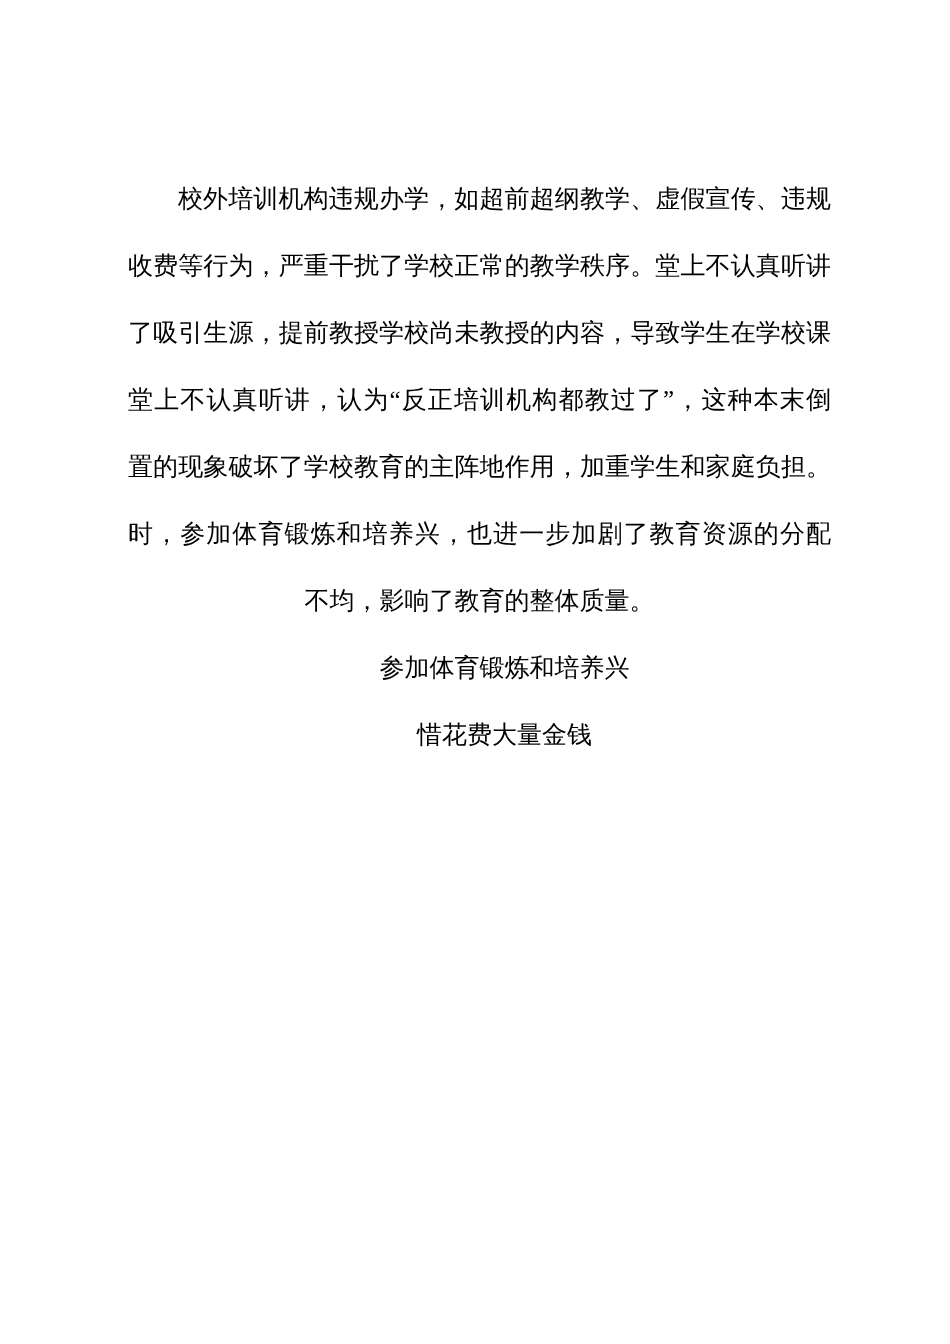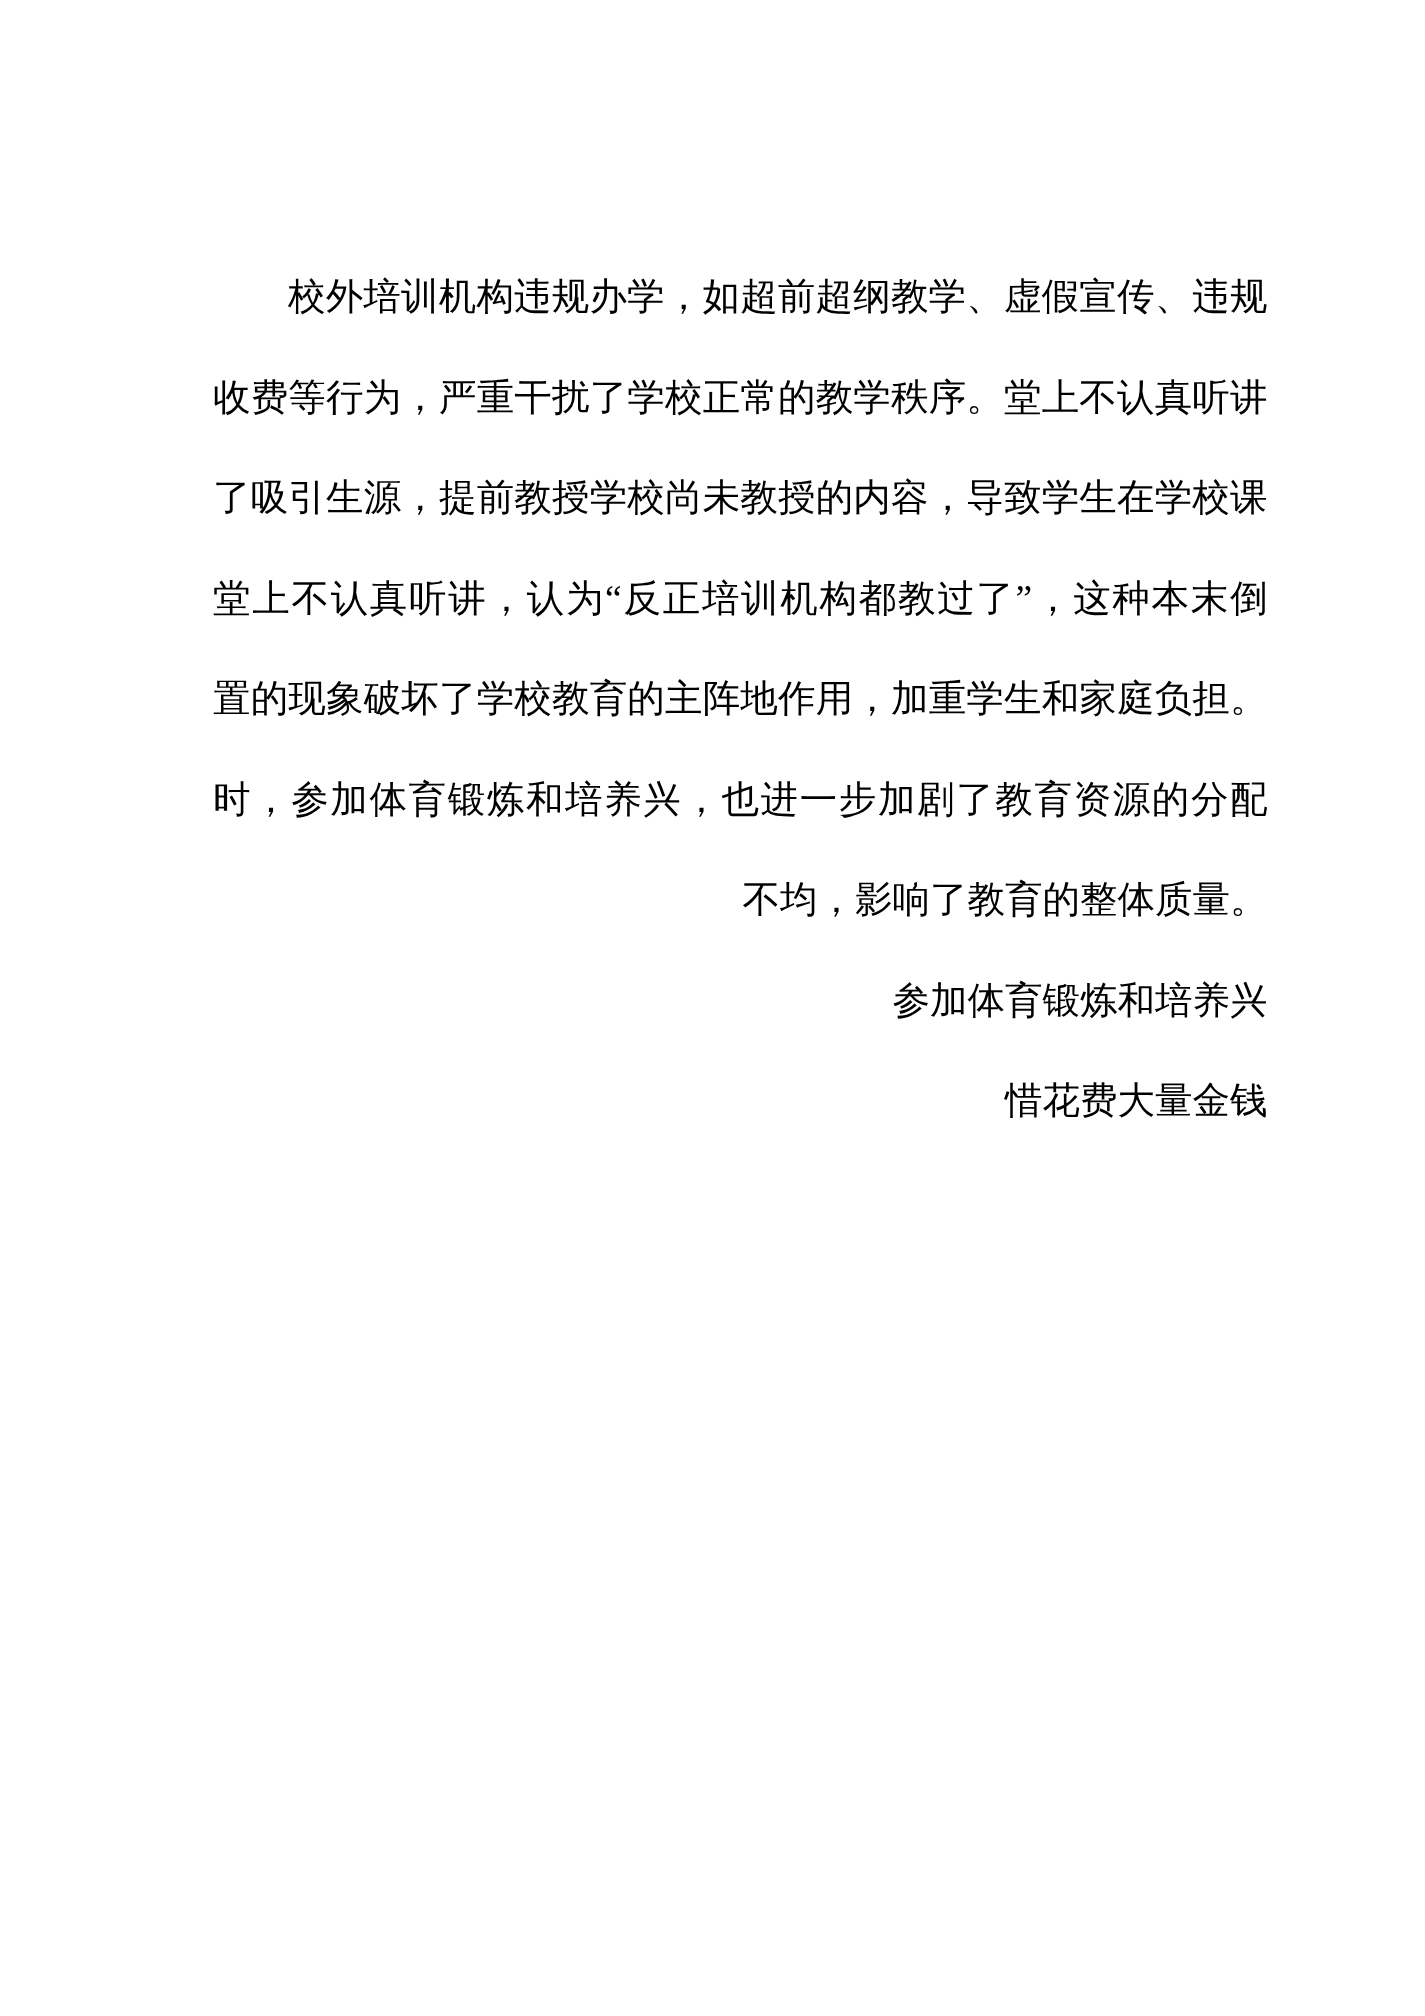--- a/index.html
+++ b/index.html
@@ -9,36 +9,36 @@
   }
   .page {
     position: relative;
     width: 950px;
     height: 1344px;
     background: #ffffff;
     overflow: hidden;
   }
   .content {
     position: absolute;
-    left: 142px;
+    left: 128px;
     top: 165px;
     width: 703px;
     font-family: "Liberation Serif", "DejaVu Serif", serif;
     font-size: 25px;
     color: #000000;
   }
   .paragraph {
     margin: 0;
     padding: 0;
   }
   .line {
     height: 67px;
     line-height: 67px;
     overflow: hidden;
-    text-align: right;
+    text-align: center;
     white-space: normal;
   }
   .line.indent {
     text-indent: 2em;
   }
   .line.fill {
     text-align: justify;
     text-align-last: justify;
     text-justify: inter-character;
   }

